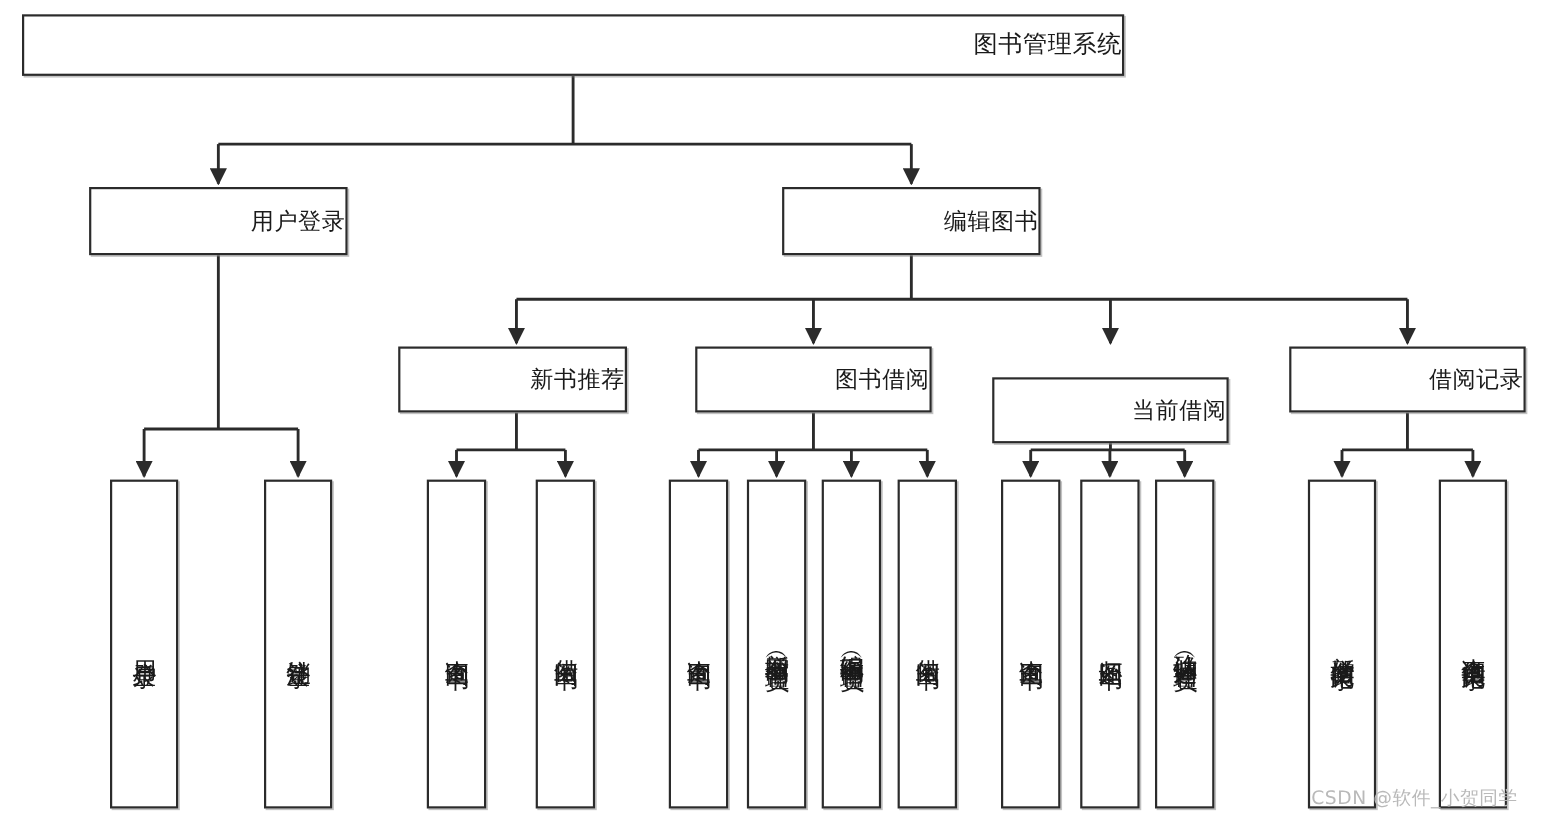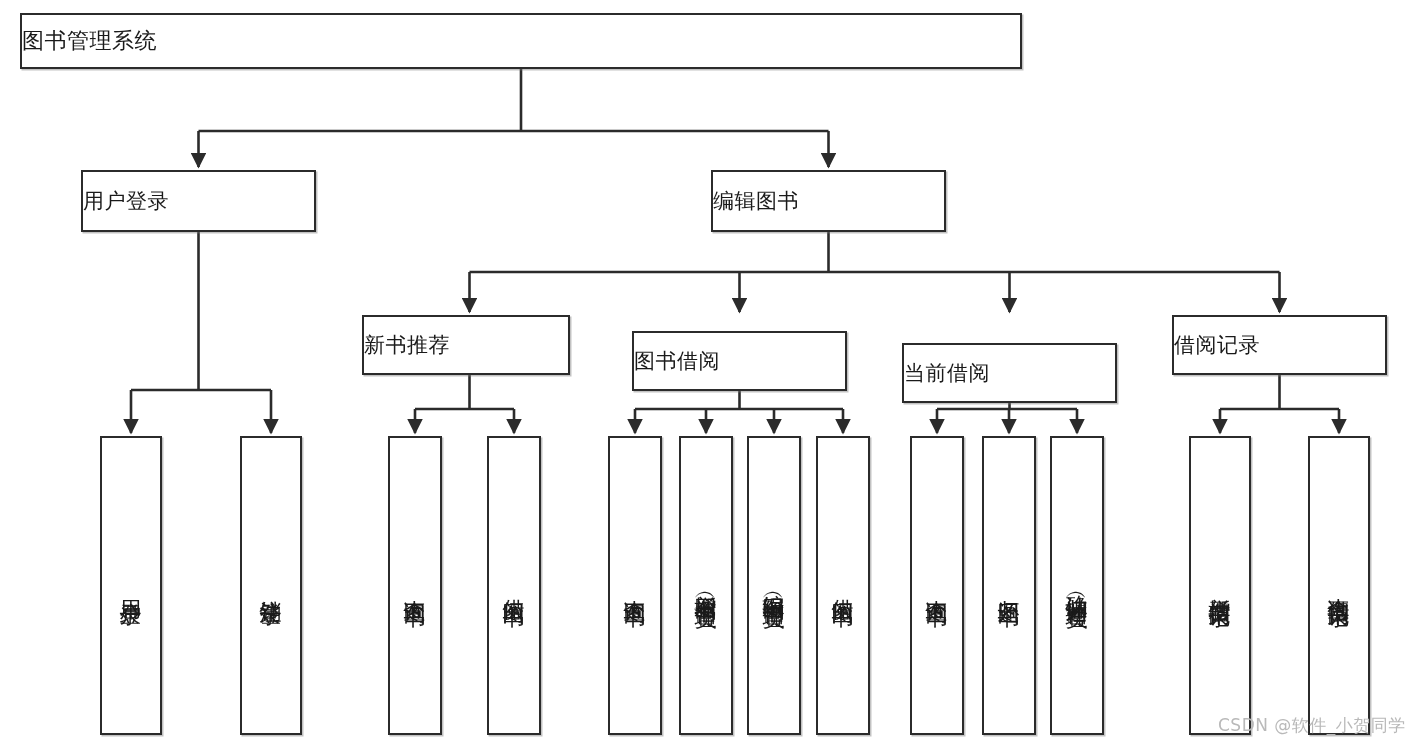--- a/index.html
+++ b/index.html
@@ -25,21 +25,21 @@
     height: 747px;
     pointer-events: none;
   }
   .node {
     position: absolute;
     box-sizing: border-box;
     border: 2px solid #2b2b2b;
     background: #ffffff;
     display: flex;
     align-items: center;
-    justify-content: flex-start;
+    justify-content: flex-end;
     color: #1a1a1a;
     box-shadow: 1.5px 1.5px 0 rgba(120,120,120,0.45);
   }
   .node .label {
     display: block;
     line-height: 1.18;
     letter-spacing: 0.5px;
   }
   
   .node.h .label {
@@ -126,21 +126,21 @@
       </div>
       <div class="node h" style="left: 81px; top: 170px; width: 235px; height: 62px;">
         <span class="label">用户登录</span>
       </div>
       <div class="node h" style="left: 711px; top: 170px; width: 235px; height: 62px;">
         <span class="label">编辑图书</span>
       </div>
       <div class="node h" style="left: 362px; top: 315px; width: 208px; height: 60px;">
         <span class="label">新书推荐</span>
       </div>
-      <div class="node h" style="left: 632px; top: 331px; width: 215px; height: 60px;">
+      <div class="node h" style="left: 632px; top: 315px; width: 215px; height: 60px;">
         <span class="label">图书借阅</span>
       </div>
       <div class="node h" style="left: 902px; top: 315px; width: 215px; height: 60px; margin-top: 28px;">
         <span class="label">当前借阅</span>
       </div>
       <div class="node h" style="left: 1172px; top: 315px; width: 215px; height: 60px;">
         <span class="label">借阅记录</span>
       </div>
       <div class="node v" style="left: 100px; top: 436px; width: 62px; height: 299px;">
         <span class="label">用户登录</span>
@@ -176,15 +176,15 @@
         <span class="label">确认归还（管理员）</span>
       </div>
       <div class="node v" style="left: 1189px; top: 436px; width: 62px; height: 299px;">
         <span class="label">新增借阅记录</span>
       </div>
       <div class="node v" style="left: 1308px; top: 436px; width: 62px; height: 299px;">
         <span class="label">查询借阅记录</span>
       </div>
     </div>
 
-  <div class="watermark" style="left: 1192px; top: 714px; padding-left: 26px;">CSDN @软件_小贺同学</div>
+  <div class="watermark" style="left: 1192px; top: 714px;">CSDN @软件_小贺同学</div>
 
 </div>
 
 </body></html>

